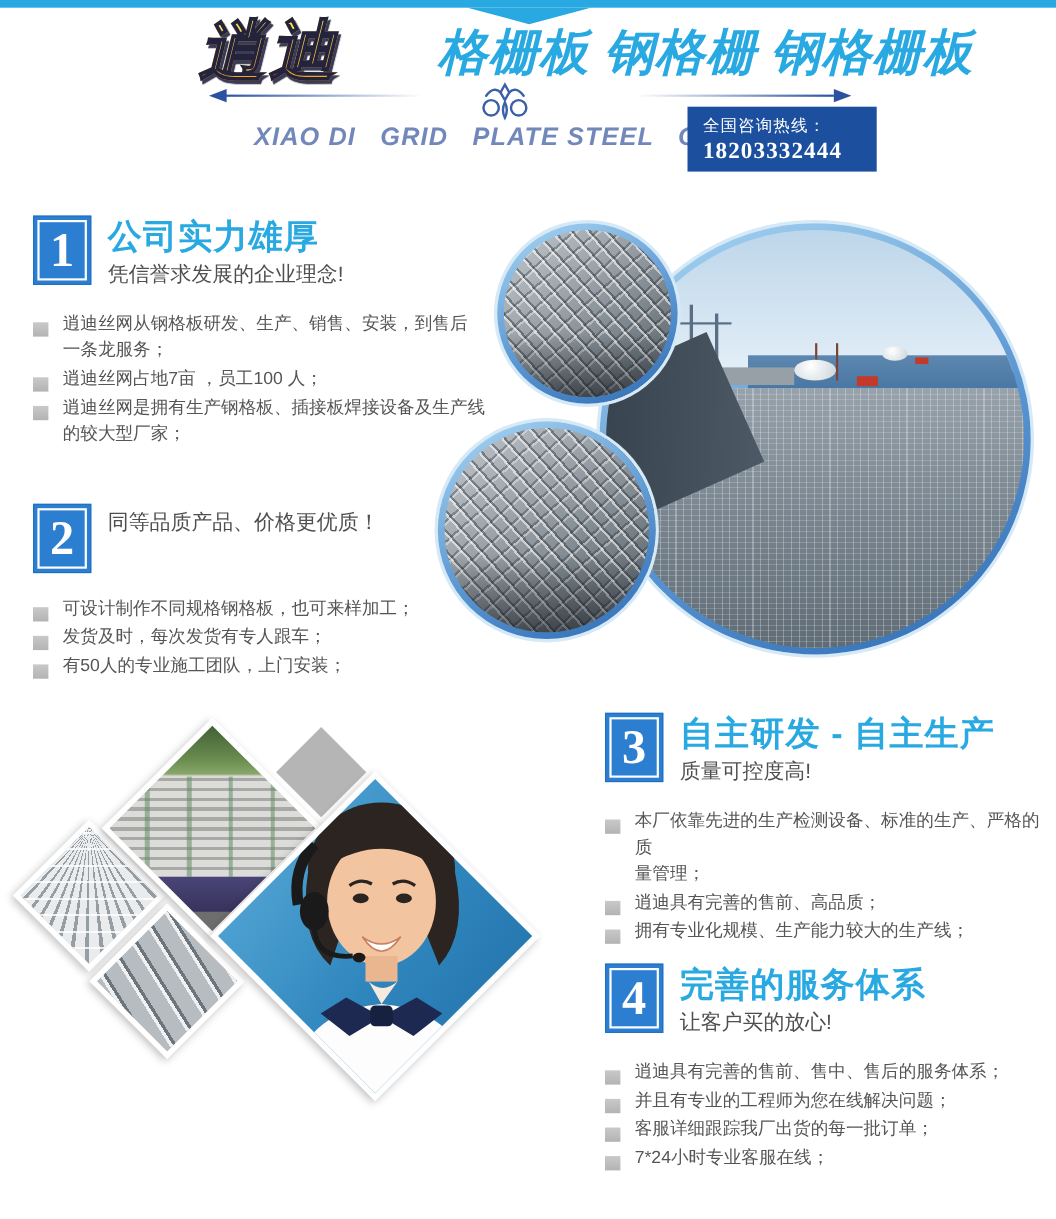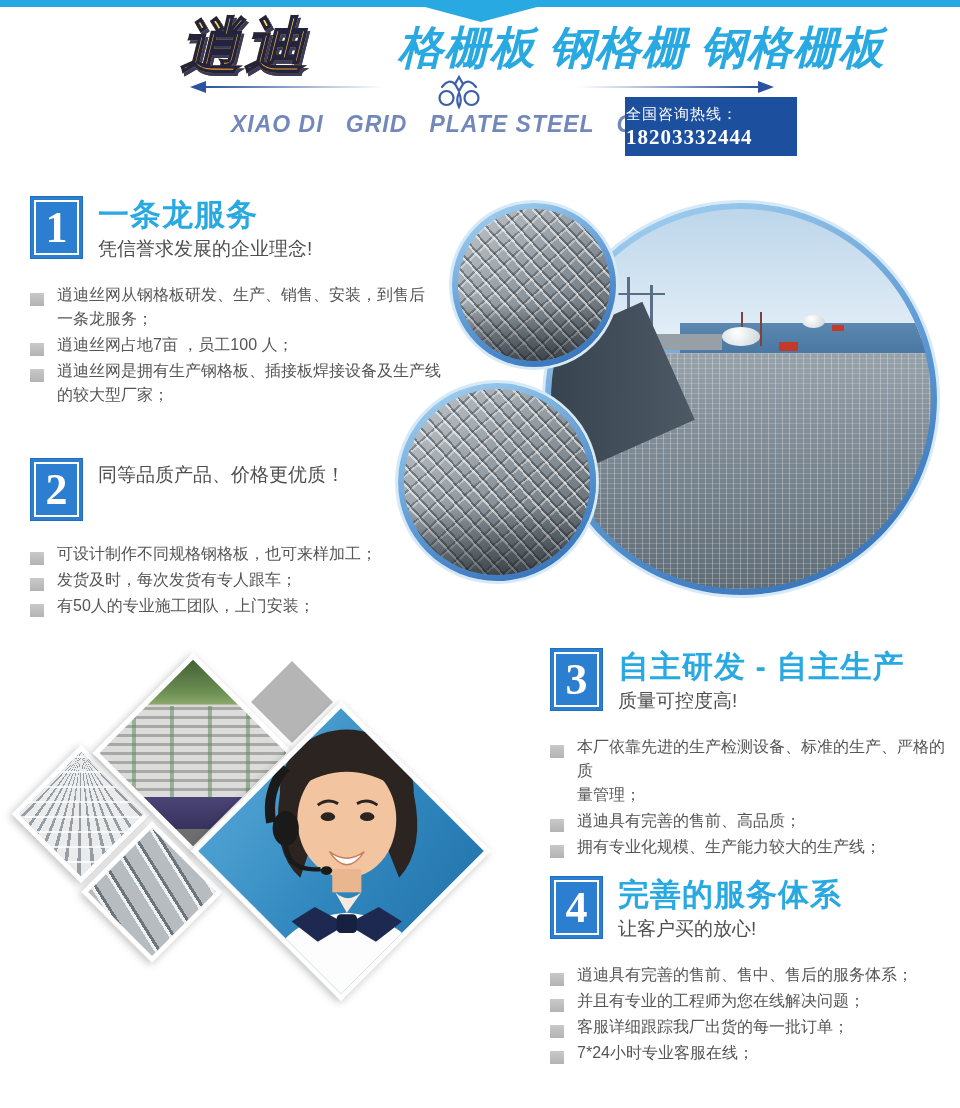--- a/index.html
+++ b/index.html
@@ -24,21 +24,21 @@
   .arrow-head-left { position:absolute; left:190px; top:81px; width:0; height:0;
     border-top:6px solid transparent; border-bottom:6px solid transparent; border-right:16px solid #2a52a0; }
   .arrow-line-right { position:absolute; left:578px; top:86px; width:180px; height:2px;
     background:linear-gradient(to left,#2a52a0,rgba(42,82,160,0)); }
   .arrow-head-right { position:absolute; left:758px; top:81px; width:0; height:0;
     border-top:6px solid transparent; border-bottom:6px solid transparent; border-left:16px solid #2a52a0; }
   .ornament { position:absolute; left:436px; top:74px; }
   .subtitle-en { position:absolute; left:231px; top:111px; font-size:23px; font-weight:bold; font-style:italic;
     color:#7288ba; letter-spacing:1px; white-space:pre; }
   .phone-box { position:absolute; left:625px; top:97px; width:172px; height:59px; background:#1d4f9f;
-    color:#fff; padding:8px 0 0 1px; }
+    color:#fff; padding:8px 0 0 14px; }
   .phone-label { font-size:15px; letter-spacing:1px; }
   .phone-number { font-family:"Liberation Serif","DejaVu Serif",serif; font-size:21px; font-weight:bold; letter-spacing:1px; margin-top:1px; }
 
   
   .section { position:absolute; }
   .sec-head { display:flex; align-items:flex-start; }
   .numbox { width:53px; height:63px; background:#2b7ed0; border:1px solid #1e6fc0; flex:0 0 auto;
     display:flex; align-items:center; justify-content:center; }
   .numbox-inner { width:45px; height:55px; border:2px solid #fff; display:flex; align-items:center; justify-content:center;
     font-family:"Liberation Serif","DejaVu Serif",serif; font-size:44px; font-weight:bold; color:#fff; }
@@ -161,21 +161,21 @@
     <div class="phone-label">全国咨询热线：</div>
     <div class="phone-number">18203332444</div>
   </div>
 
   <div class="section sec-1">
     <div class="sec-head">
       <div class="numbox">
         <div class="numbox-inner">1</div>
       </div>
       <div class="sec-titles">
-        <div class="sec-title">一条龙服务</div>
+        <div class="sec-title">公司实力雄厚</div>
         <div class="sec-sub">凭信誉求发展的企业理念!</div>
       </div>
     </div>
     <ul class="bullets">
       <li>逍迪丝网从钢格板研发、生产、销售、安装，到售后
 一条龙服务；</li>
       <li>逍迪丝网占地7亩 ，员工100 人；</li>
       <li>逍迪丝网是拥有生产钢格板、插接板焊接设备及生产线
 的较大型厂家；</li>
     </ul>

